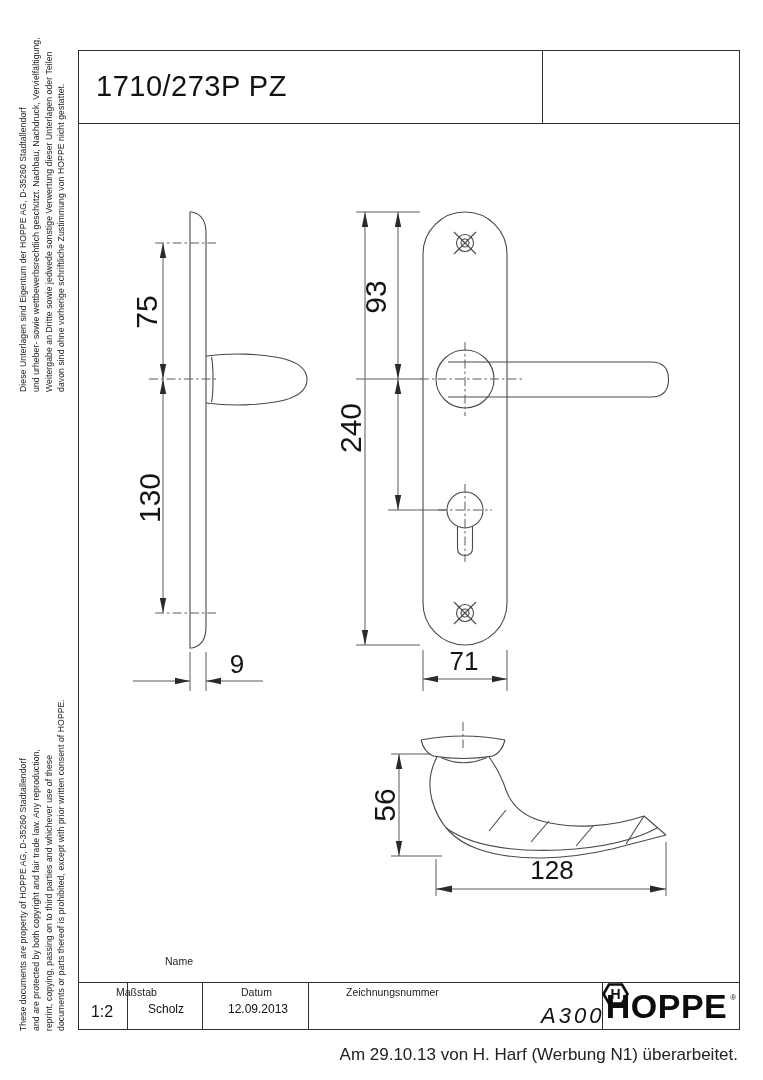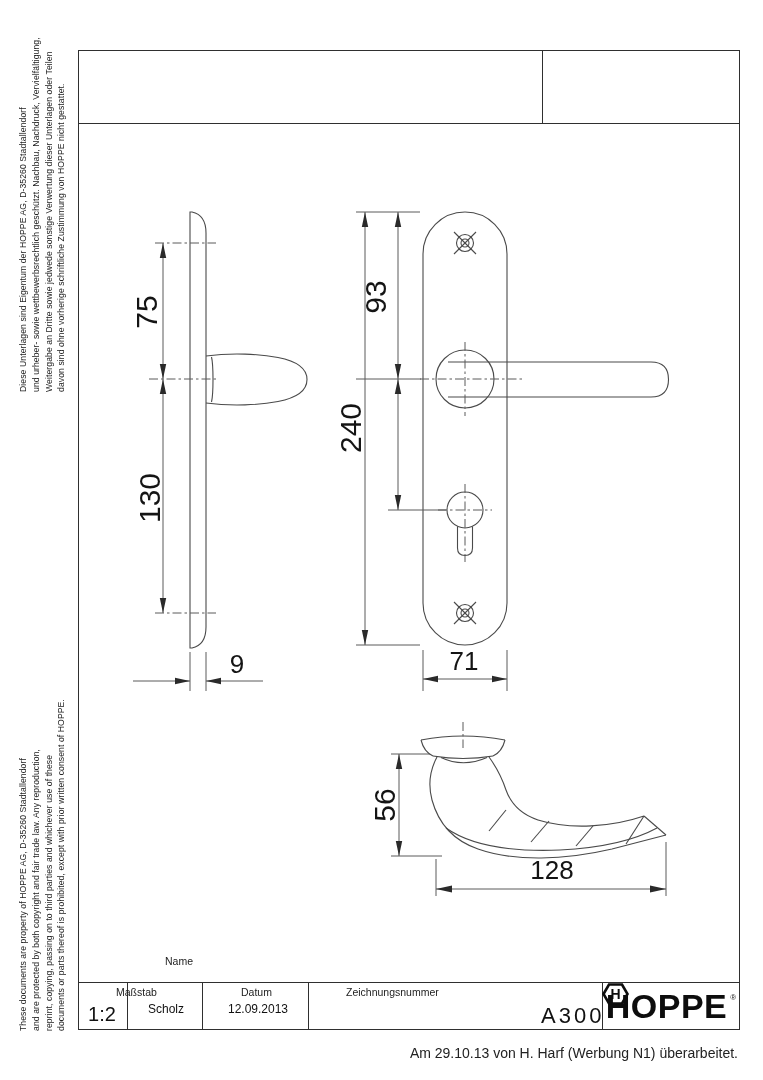--- a/index.html
+++ b/index.html
@@ -26,28 +26,28 @@
   .note-en{left:17px;top:1031px;}
   
   .dim{position:absolute;color:#141414;white-space:nowrap;}
   .dim.rot{transform:translate(-50%,-50%) rotate(-90deg);}
   .dim.hor{transform:translate(-50%,-50%);}
   .fs30{font-size:30px;}
   .fs26{font-size:26px;}
   
   .tb-label{position:absolute;font-size:10.5px;color:#222;padding-left:32px;}
   .tb-value{position:absolute;font-size:12px;color:#111;transform:translateX(-50%);}
-  .tb-value.small{font-size:20px;}
+  .tb-value.small{font-size:16px;}
   .tb-value.big{font-size:22px;}
   .format-code{position:absolute;font-size:22px;letter-spacing:3px;color:#111;}
   .logo{position:absolute;left:602px;top:982px;width:138px;height:48px;
         display:flex;align-items:center;justify-content:center;gap:3px;}
   .logo-text{font-weight:bold;font-size:34px;letter-spacing:.5px;color:#0d0d0d;}
   .logo-reg{font-size:8px;vertical-align:top;position:relative;top:-9px;}
-  .footer-note{position:absolute;right:25px;top:1045px;font-size:14px;color:#222;}
+  .footer-note{position:absolute;right:25px;top:1045px;font-size:17px;color:#222;}
   svg{position:absolute;left:0;top:0;}
   .artwork path,.artwork line,.artwork rect,.artwork circle{vector-effect:non-scaling-stroke;}
 </style>
 </head>
 <body>
 
 <div class="page">
 
   <div class="side-note note-de">
     <span>Diese Unterlagen sind Eigentum der HOPPE AG, D-35260 Stadtallendorf</span>
@@ -65,20 +65,21 @@
   <div class="frame">
     <div class="hline" style="left:0;top:72px;width:660px;height:1.4px;"></div>
     <div class="vline" style="left:463px;top:0;width:1.4px;height:73px;"></div>
     <div class="hline" style="left:0;top:931px;width:660px;height:1.4px;"></div>
     <div class="vline" style="left:48px;top:931px;width:1.4px;height:47px;"></div>
     <div class="vline" style="left:123px;top:931px;width:1.4px;height:47px;"></div>
     <div class="vline" style="left:229px;top:931px;width:1.4px;height:47px;"></div>
     <div class="vline" style="left:523px;top:931px;width:1.4px;height:47px;"></div>
   </div>
 
+  <div class="drawing-title">1710/273P PZ</div>
 
   <svg class="artwork" width="763" height="1080" viewBox="0 0 763 1080">
     <g stroke="#4a4a4a" stroke-width="1.1" fill="none">
 
       <path d="M190,648 L190,212 L192,212 Q206,215 206,233 L206,627 Q206,645 192,648 Z"></path>
 
       <path d="M206,356 C232,352.5 260,354 278,357.5 C296,361 307,368 307,379.5 C307,391 296,398 278,401.5 C260,405 232,406.5 206,403"></path>
       <path d="M211.5,357 C213.5,365 213.5,394 211.5,402"></path>
 
       <g stroke="#5a5a5a" stroke-width="1" stroke-dasharray="9 3 2.5 3">
@@ -218,21 +219,21 @@
   <div class="tb-label" style="left:84px;top:986px;">Maßstab</div>
   <div class="tb-value small" style="left:102px;top:1003px;">1:2</div>
 
   <div class="tb-label" style="left:133px;top:955px;">Name</div>
   <div class="tb-value" style="left:166px;top:1002px;">Scholz</div>
 
   <div class="tb-label" style="left:209px;top:986px;">Datum</div>
   <div class="tb-value" style="left:258px;top:1002px;">12.09.2013</div>
 
   <div class="tb-label" style="left:314px;top:986px;">Zeichnungsnummer</div>
-  <div class="format-code" style="left:541px;top:1003px;">A300</div>
+  <div class="format-code" style="left:541px;top:1003px;font-style:italic;">A300</div>
 
   <div class="logo">
     <span class="logo-text">HOPPE</span>
       <span class="logo-reg">®</span>
     <svg width="27" height="24" viewBox="0 0 27 24">
       <polygon points="1.5,12 7,2.5 20,2.5 25.5,12 20,21.5 7,21.5" fill="none" stroke="#0d0d0d" stroke-width="2.6"></polygon>
       <text x="13.5" y="16.8" text-anchor="middle" font-family="Liberation Sans, sans-serif" font-size="14" font-weight="bold" fill="#0d0d0d">H</text>
     </svg>
   </div>
 

